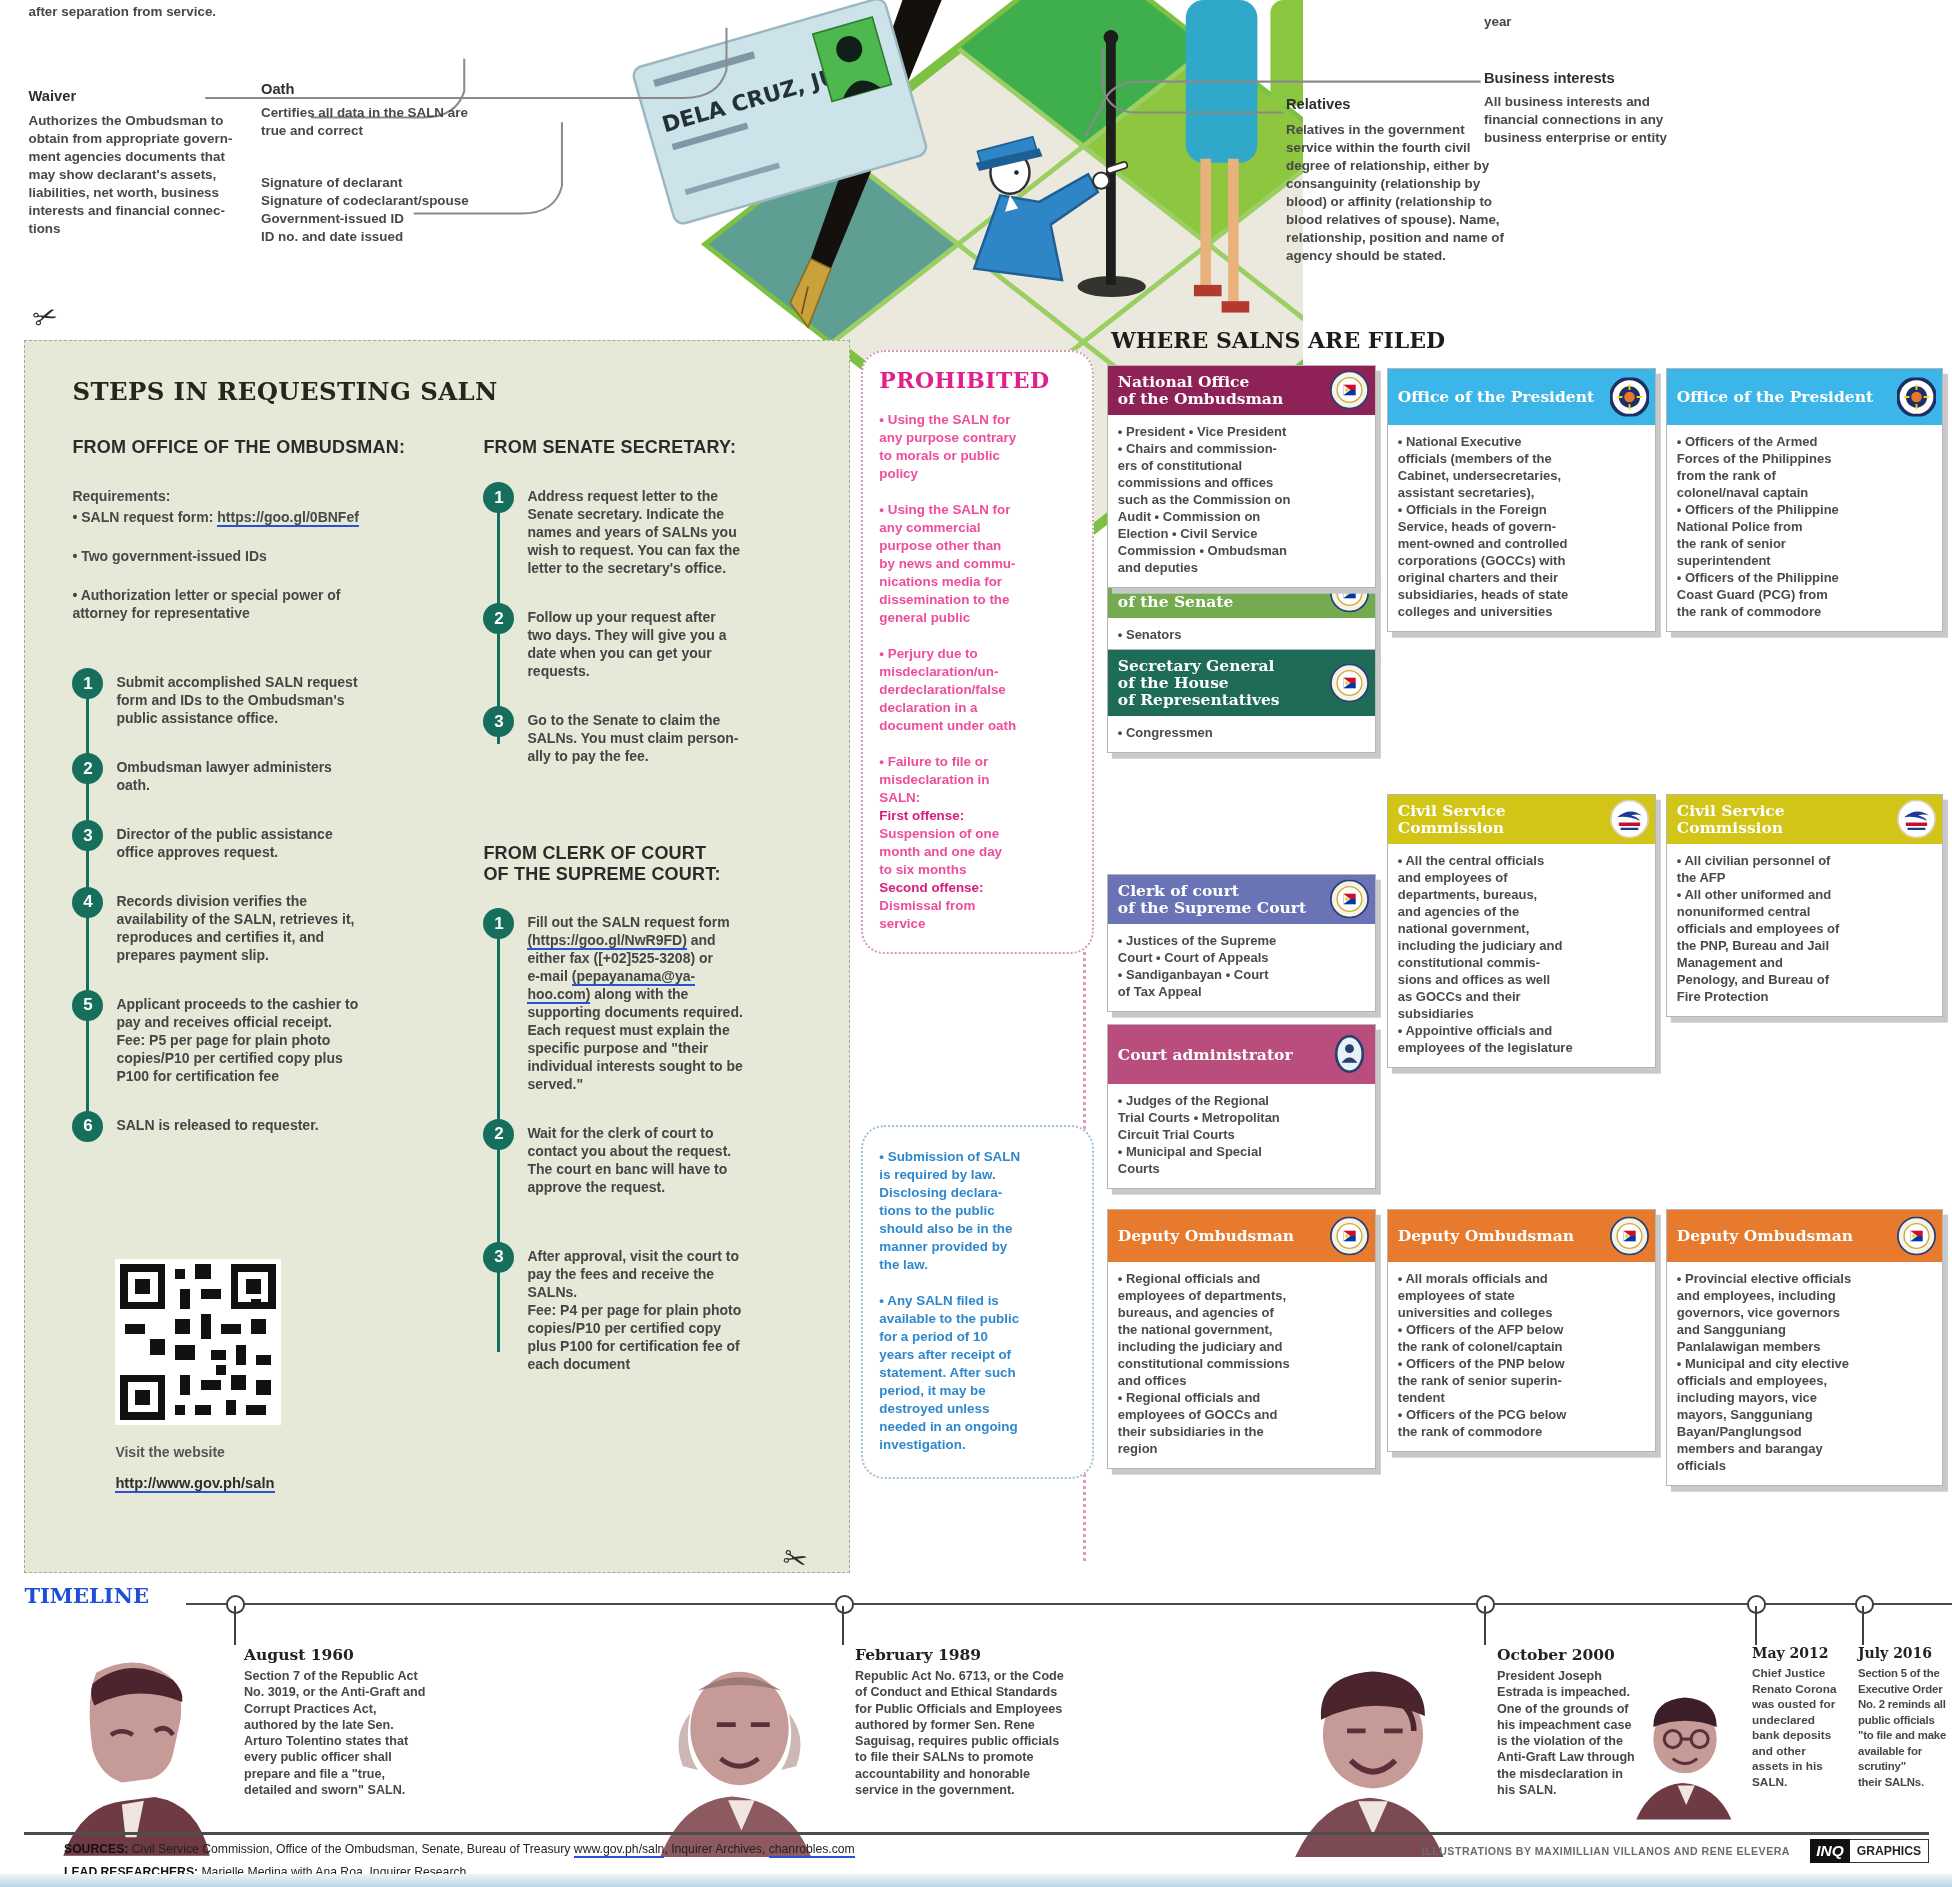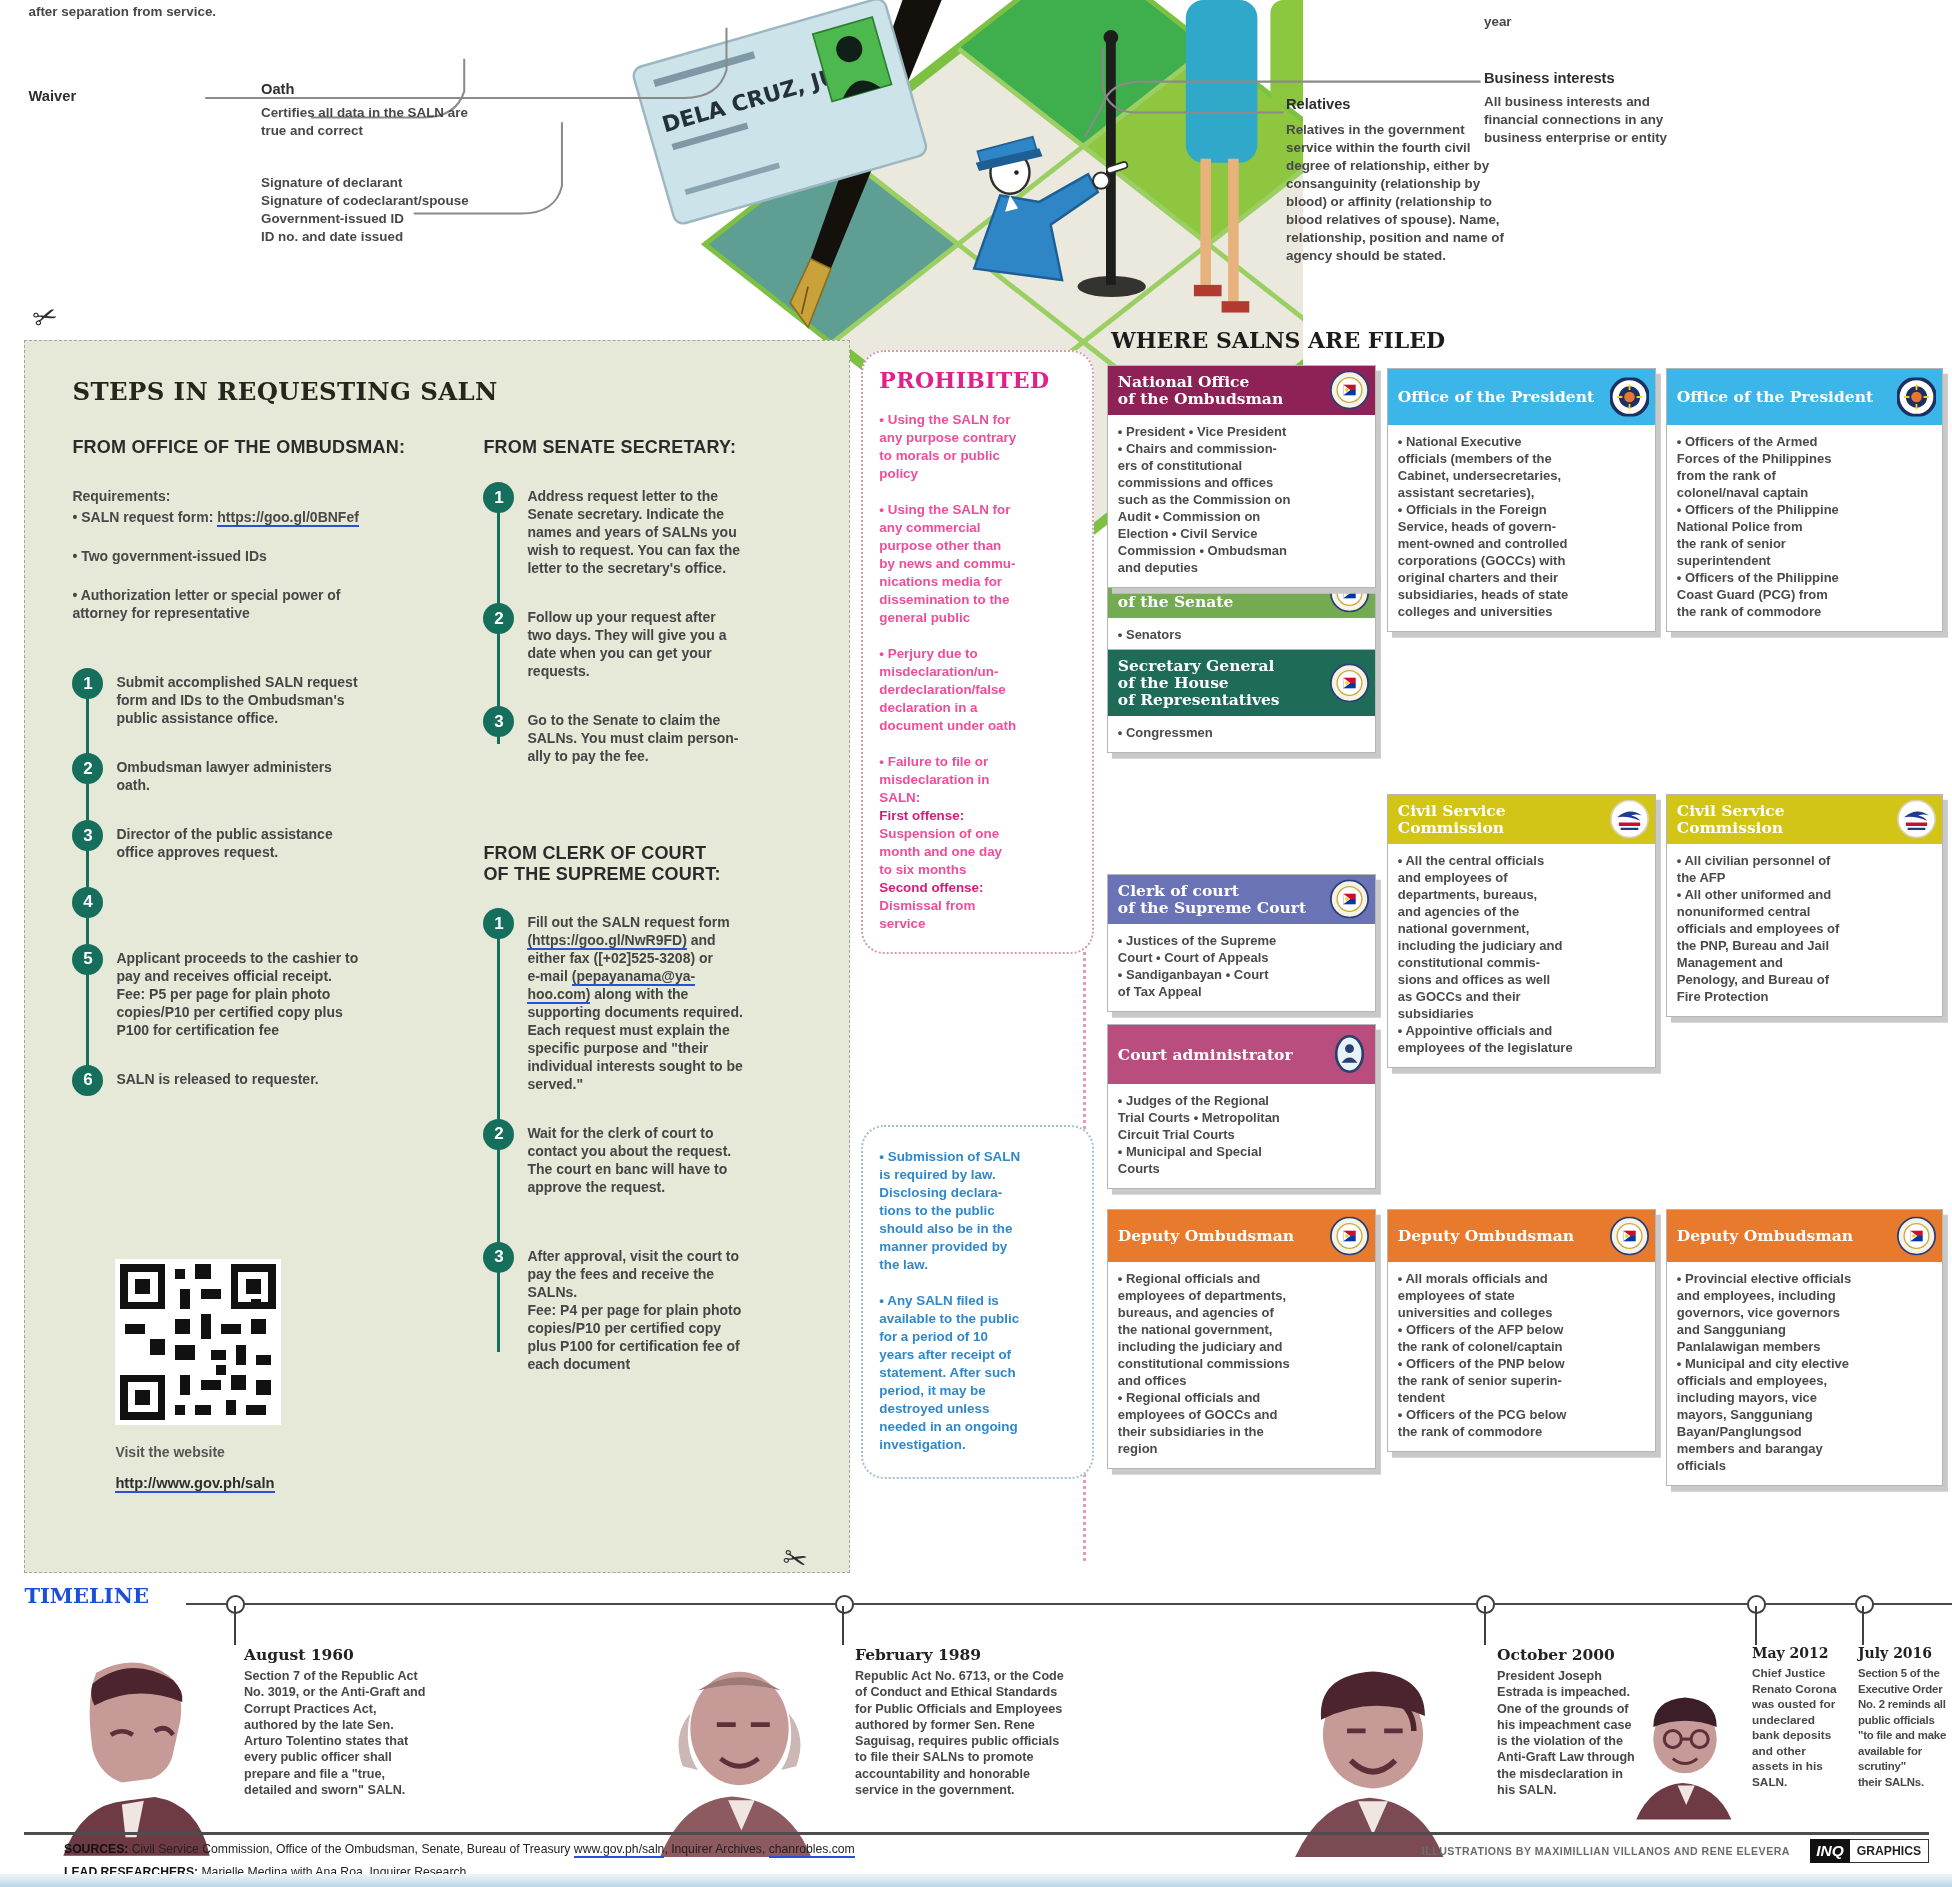--- a/index.html
+++ b/index.html
@@ -140,20 +140,27 @@
       <path d="M252 120 H840 Q882 120 892 86 V34"></path>
       <path d="M382 144 H520 Q560 144 570 112 V72"></path>
       <path d="M508 262 H640 Q682 262 690 228 V150"></path>
       <path d="M1576 138 H1396 Q1362 138 1354 108 V58"></path>
       <path d="M1818 100 H1402 Q1362 100 1353 130 L1332 168"></path>
     </g>
   </svg>
 
   <div class="abs tbody" style="left:28.5px;top:3.3px;z-index:2;">after separation from service.</div>
   <div class="abs tlabel" style="left:28.5px;top:88px;z-index:2;">Waiver</div>
+  <div class="abs tbody pre" style="left:28.5px;top:112px;width:228px;z-index:2;">Authorizes the Ombudsman to
+obtain from  appropriate govern-
+ment agencies documents that
+may show declarant's assets,
+liabilities, net worth, business
+interests and financial connec-
+tions</div>
   <div class="abs tlabel" style="left:261px;top:81px;z-index:2;">Oath</div>
   <div class="abs tbody pre" style="left:261px;top:104px;width:236px;z-index:2;">Certifies all data in the SALN are
 true and correct</div>
   <div class="abs tbody pre" style="left:261px;top:174px;width:244px;z-index:2;">Signature of declarant
 Signature of codeclarant/spouse
 Government-issued ID
 ID no. and date issued</div>
   <div class="abs tlabel" style="left:1286px;top:96px;z-index:2;">Relatives</div>
   <div class="abs tbody pre" style="left:1286px;top:121px;width:220px;z-index:2;">Relatives in the government
 service within the fourth civil
@@ -197,20 +204,24 @@
             <span class="stext">Ombudsman lawyer administers
 oath.</span>
           </div>
         <div class="step">
             <span class="snum">3</span>
             <span class="stext">Director of the public assistance
 office approves request.</span>
           </div>
         <div class="step">
             <span class="snum">4</span>
+            <span class="stext">Records division verifies the
+availability of the SALN, retrieves it,
+reproduces and certifies it, and
+prepares payment slip.</span>
           </div>
         <div class="step">
             <span class="snum">5</span>
             <span class="stext">Applicant proceeds to the cashier to
 pay and receives official receipt.
 Fee: P5 per page for plain photo
 copies/P10 per certified copy plus
 P100 for certification fee</span>
           </div>
         <div class="step">

